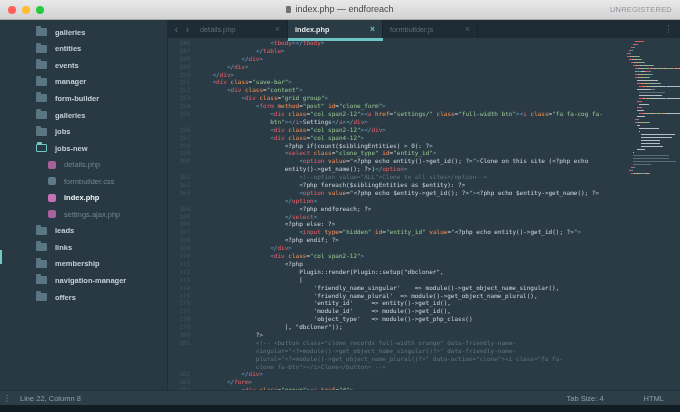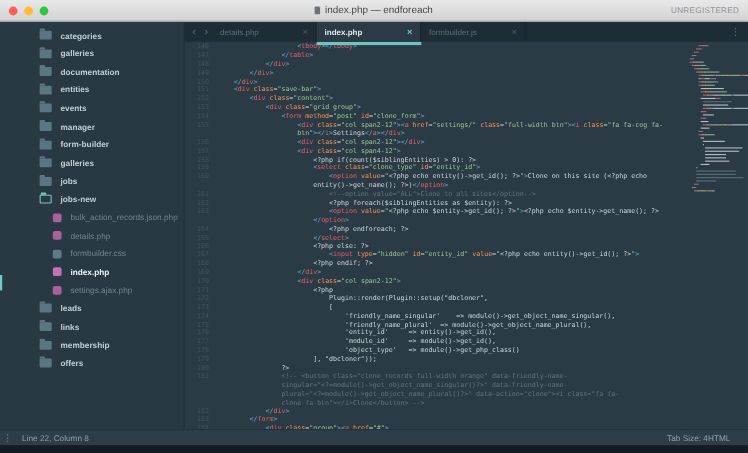--- a/index.html
+++ b/index.html
@@ -54,21 +54,21 @@
   .code-text{white-space:pre;}
   #minimap{position:absolute;top:2px;right:0;width:58px;bottom:0;background:#2b3b45;padding-left:3px;box-sizing:border-box;}
   .mini-row{height:3px;display:flex;align-items:center;overflow:hidden;}
   .mini-seg{height:1.7px;flex:none;opacity:.85;}
 
   
   .statusbar{height:15px;background:#2e3e48;border-top:1px solid #223340;display:flex;align-items:center;font-size:7.5px;color:#8ea0aa;box-sizing:border-box;}
   .sb-menu{width:14px;text-align:center;font-size:8.5px;color:#7d909b;cursor:pointer;}
   .sb-pos{margin-left:6px;}
   .flexfill{flex:1;}
-  .sb-tabsize{cursor:pointer;}
+  .sb-tabsize{margin-right:40px;cursor:pointer;}
   .sb-syntax{margin-right:16px;cursor:pointer;}
   .bottom-strip{height:7px;background:#111c23;}
 </style>
 </head>
 <body>
 
 <div class="window">
 
   <div class="titlebar">
     <div class="traffic">
@@ -81,29 +81,21 @@
       <span>index.php — endforeach</span>
     </div>
     <div class="unregistered">UNREGISTERED</div>
   </div>
 
   <div class="main">
     <aside class="sidebar">
       <div id="side-list">
           <div class="side-row">
             <span class="icon-folder"></span>
-            <span class="lbl">categories</span>
-          </div>
-          <div class="side-row">
-            <span class="icon-folder"></span>
             <span class="lbl">galleries</span>
-          </div>
-          <div class="side-row">
-            <span class="icon-folder"></span>
-            <span class="lbl">documentation</span>
           </div>
           <div class="side-row">
             <span class="icon-folder"></span>
             <span class="lbl">entities</span>
           </div>
           <div class="side-row">
             <span class="icon-folder"></span>
             <span class="lbl">events</span>
           </div>
           <div class="side-row">
@@ -118,24 +110,20 @@
             <span class="icon-folder"></span>
             <span class="lbl">galleries</span>
           </div>
           <div class="side-row">
             <span class="icon-folder"></span>
             <span class="lbl">jobs</span>
           </div>
           <div class="side-row">
             <span class="icon-folder icon-folder-open"></span>
             <span class="lbl">jobs-new</span>
-          </div>
-          <div class="side-row file dim">
-            <span class="icon-php"></span>
-            <span class="lbl">bulk_action_records.json.php</span>
           </div>
           <div class="side-row file dim">
             <span class="icon-php"></span>
             <span class="lbl">details.php</span>
           </div>
           <div class="side-row file dim">
             <span class="icon-css"></span>
             <span class="lbl">formbuilder.css</span>
           </div>
           <div class="side-row file active">
@@ -150,20 +138,24 @@
             <span class="icon-folder"></span>
             <span class="lbl">leads</span>
           </div>
           <div class="side-row">
             <span class="icon-folder"></span>
             <span class="lbl">links</span>
           </div>
           <div class="side-row">
             <span class="icon-folder"></span>
             <span class="lbl">membership</span>
+          </div>
+          <div class="side-row">
+            <span class="icon-folder"></span>
+            <span class="lbl">navigation-manager</span>
           </div>
           <div class="side-row">
             <span class="icon-folder"></span>
             <span class="lbl">offers</span>
           </div>
           <div class="side-row"></div>
         </div>
       <div class="side-indicator"></div>
     </aside>
 

